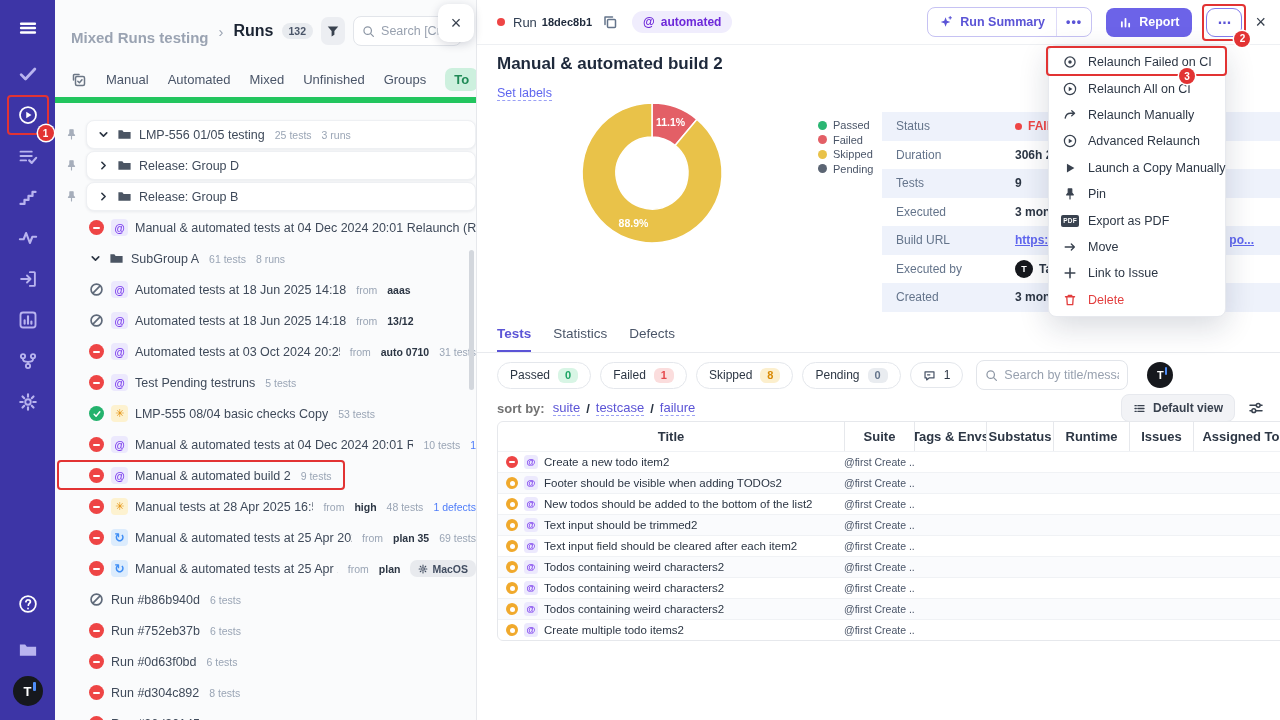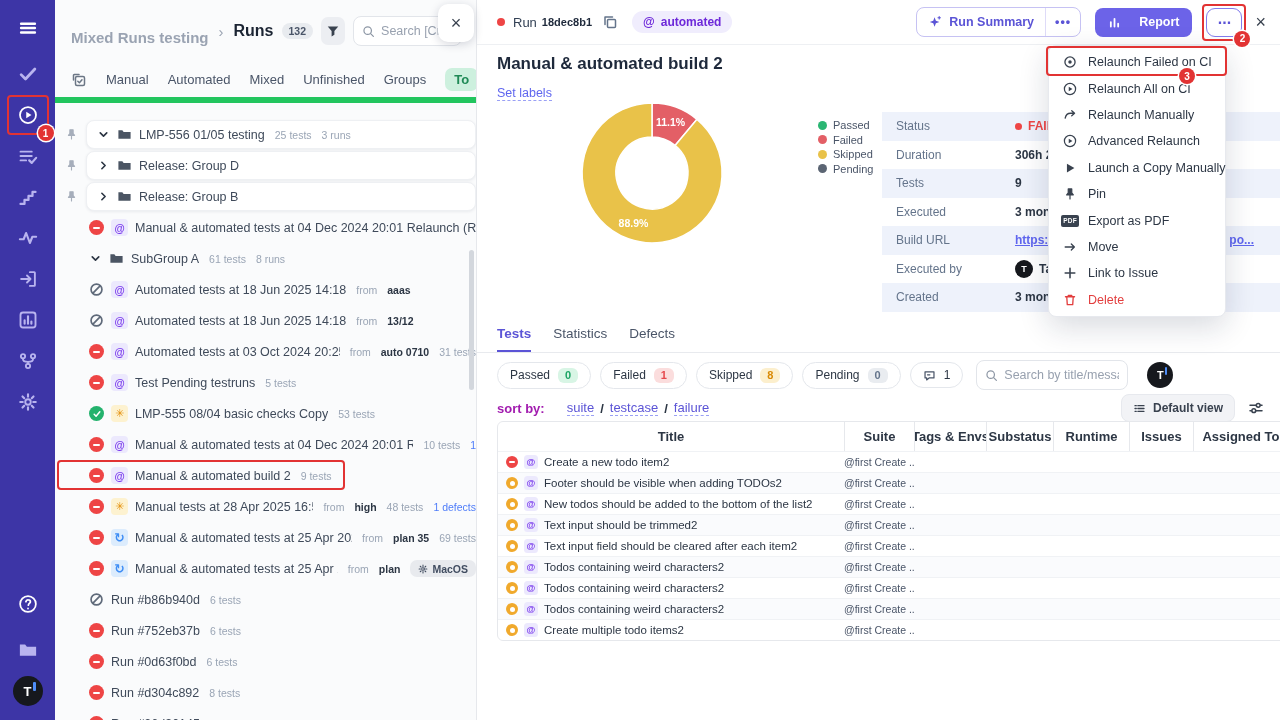--- a/index.html
+++ b/index.html
@@ -77,21 +77,21 @@
   .run-lbl{font-size:13px;color:#334155;margin-right:5px;}
   .run-id{font-size:11px;color:#1e293b;font-weight:800;}
   .copy-btn{width:16px;height:16px;color:#64748b;margin-left:10px;background:none;border:none;cursor:pointer;padding:0;}
   .auto-badge{margin-left:14px;display:flex;align-items:center;gap:6px;background:#f0edfd;color:#6d28d9;font-size:12px;font-weight:600;padding:4px 11px;border-radius:13px;}
   .auto-badge .at{font-weight:800;}
   .rp-actions{margin-left:auto;display:flex;align-items:center;}
   .btn-summary{display:flex;align-items:stretch;border:1px solid #c6c2f3;border-radius:8px;background:#fff;color:#5b54d6;font-size:12.5px;font-weight:600;overflow:hidden;cursor:pointer;}
   .btn-summary .seg1{display:flex;align-items:center;gap:7px;padding:7px 11px;}
   .btn-summary .seg1 .icon{width:14px;height:14px;}
   .btn-summary .seg2{display:flex;align-items:center;padding:0 9px;border-left:1px solid #dedbf8;font-weight:800;letter-spacing:1px;}
-  .btn-report{display:flex;align-items:center;gap:18px;background:#6c63e8;color:#fff;border:none;border-radius:8px;padding:7.5px 13px;font-size:12.5px;font-weight:600;margin-left:14px;cursor:pointer;}
+  .btn-report{display:flex;align-items:center;gap:7px;background:#6c63e8;color:#fff;border:none;border-radius:8px;padding:7.5px 13px;font-size:12.5px;font-weight:600;margin-left:14px;cursor:pointer;}
   .btn-report .icon{width:13px;height:13px;}
   .more-wrap{position:relative;margin-left:14px;}
   .btn-more{width:36px;height:29px;border:1.6px solid #837cec;border-radius:9px;background:#fff;color:#5b54d6;font-size:16px;font-weight:800;display:flex;align-items:center;justify-content:center;cursor:pointer;line-height:0;padding-bottom:6px;}
   .more-wrap .anno{left:-4px;right:-4px;top:-4px;bottom:-4px;}
   .more-wrap .anno-badge{right:-8px;bottom:-10px;}
   .btn-close{margin-left:13px;font-size:18px;color:#39424f;background:none;border:none;cursor:pointer;}
   .rp-title{position:absolute;top:54px;left:20px;font-size:17px;font-weight:800;color:#1e293b;}
   .set-labels{position:absolute;top:86px;left:20px;font-size:12.5px;color:#5f66ef;border-bottom:1px dashed #9aa0f5;cursor:pointer;}
   .chart-zone{position:absolute;top:97px;left:99px;width:152px;height:152px;}
   .legend{position:absolute;top:119px;left:341px;display:flex;flex-direction:column;gap:2.5px;}
@@ -115,21 +115,21 @@
   .chip .cnt{font-size:11px;font-weight:700;padding:1.5px 7px;border-radius:6px;}
   .cnt.green{background:#d8f5e5;color:#1da465;}
   .cnt.red{background:#fbdddd;color:#e5484d;}
   .cnt.yellow{background:#fcefcd;color:#d98a06;}
   .cnt.gray{background:#e9ecf0;color:#64748b;}
   .chip .icon{width:13px;height:13px;color:#4a5568;}
   .chips-row .search-box{width:152px;margin-left:4px;}
   .chips-row .t-avatar{width:26px;height:26px;font-size:11px;margin-left:10px;}
   .chips-row .t-avatar i{right:6px;top:5px;width:2.5px;height:8px;}
   .sort-row{position:absolute;top:394px;left:20px;right:16px;display:flex;align-items:center;font-size:13px;}
-  .sort-lbl{font-weight:800;color:#a21caf;margin-right:22px;}
+  .sort-lbl{font-weight:800;color:#737373;margin-right:8px;}
   .sort-link{color:#5b54d6;border-bottom:1px dashed #9aa0f5;cursor:pointer;}
   .sort-sep{color:#2c3644;font-weight:700;padding:0 6px;}
   .view-btn{margin-left:auto;display:flex;align-items:center;gap:7px;background:#f2f3f6;border:1px solid #e7e9ee;border-radius:8px;padding:6px 11px;font-size:12px;font-weight:600;color:#39424f;cursor:pointer;}
   .view-btn .icon{width:13px;height:13px;}
   .sliders-btn{margin-left:13px;width:16px;height:16px;color:#39424f;background:none;border:none;cursor:pointer;padding:0;}
   .tests-table{position:absolute;top:421px;left:20px;right:0;overflow:hidden;}
   .tt-inner{width:800px;border:1px solid #e6e8ec;border-radius:6px 0 0 6px;}
   .tt-head{display:grid;grid-template-columns:346px 70px 72px 67px 76px 64px 95px;height:29px;}
   .tt-head .th{display:flex;align-items:center;justify-content:center;font-size:13px;font-weight:800;color:#2c3644;border-left:1px solid #e6e8ec;white-space:nowrap;overflow:hidden;}
   .tt-head .th:first-child{border-left:none;}

